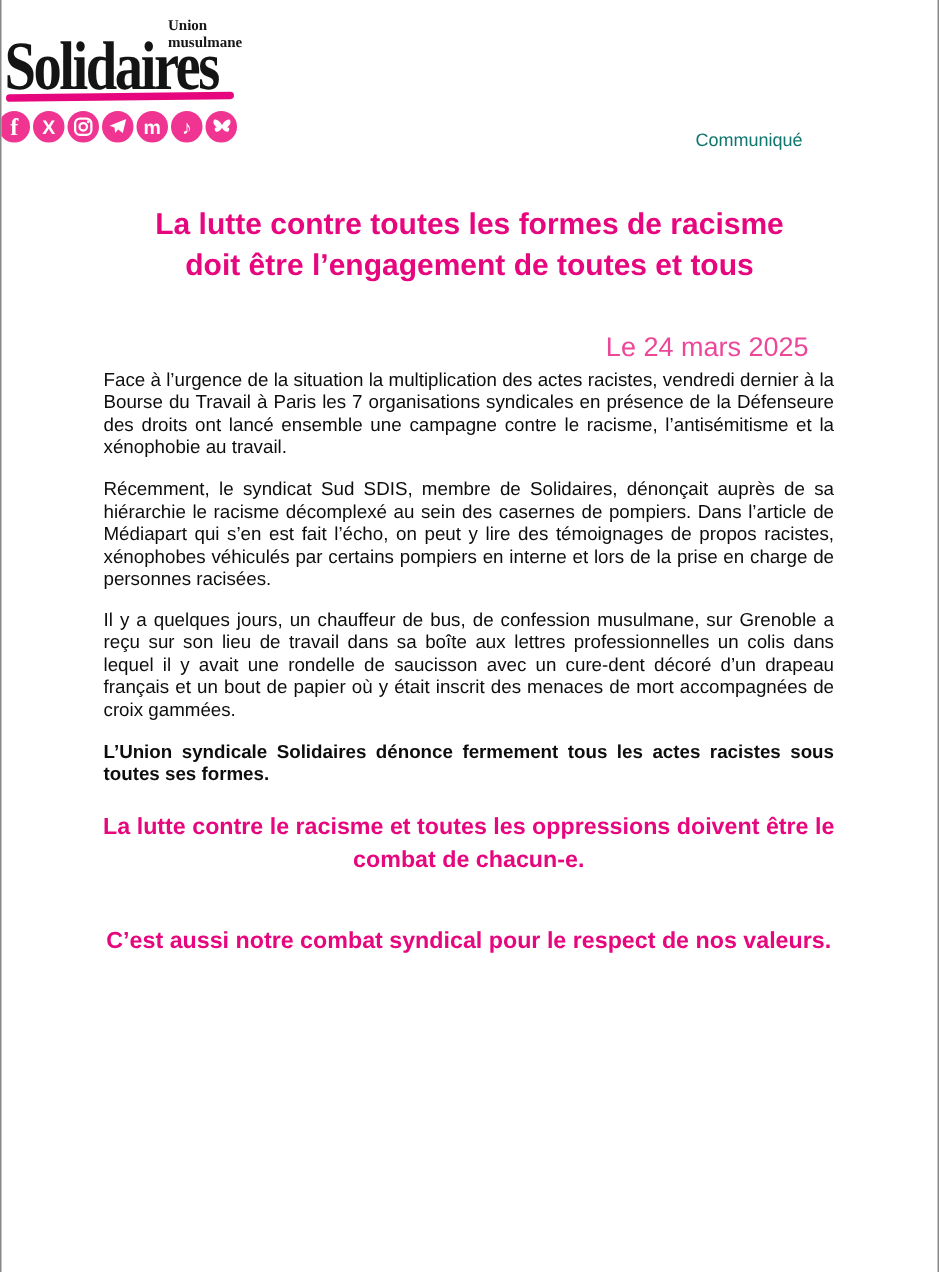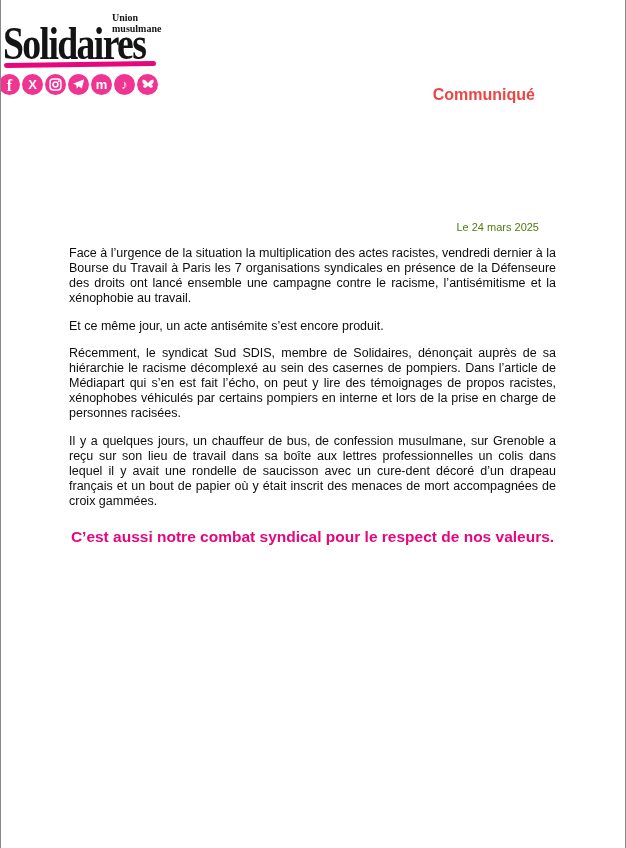--- a/index.html
+++ b/index.html
@@ -47,35 +47,35 @@
     display: flex; align-items: center; justify-content: center;
     font-weight: bold; font-size: 13px; line-height: 1;
     flex: 0 0 auto;
   }
   .social-circle .glyph-f { font-family: "Liberation Serif", serif; font-size: 16px; margin-top: 2px; }
   .social-circle svg { display: block; }
 
   
   .communique {
     position: absolute; top: 86px; right: 90px;
-    font-size: 16px; font-weight: bold; color: #ef4444;
+    font-size: 12px; font-weight: normal; color: #0f766e;
   }
 
   
   .doc-title {
     position: absolute; top: 137px; left: 20px; right: 20px;
     text-align: center;
     color: #e6067e; font-weight: bold;
     font-size: 20px; line-height: 27px;
   }
 
   
   .doc-date {
     position: absolute; top: 221px; right: 86px;
-    font-size: 11px; color: #4d7c0f;
+    font-size: 18px; color: #ec4899;
   }
 
   
   .body-text {
     position: absolute; top: 246px; left: 68px; right: 69px;
     font-size: 12.5px; line-height: 15px;
     text-align: justify; color: #0d0d0d;
   }
   .body-text p { margin: 0 0 12.5px 0; }
   .body-text p.bold { font-weight: bold; }
@@ -127,25 +127,30 @@
     </span>
     <span class="social-circle">
       <svg width="14" height="14" viewBox="0 0 12 12">
         <path d="M6 4.6 C4.8 2.2 2.6 0.9 1.6 1.6 C0.6 2.3 1.2 5 3.2 5.9 C2.2 6 1.4 6.5 2 7.7 C2.6 8.9 4.4 8.4 5.4 7.2 C5.8 6.7 6 6.2 6 6.2 C6 6.2 6.2 6.7 6.6 7.2 C7.6 8.4 9.4 8.9 10 7.7 C10.6 6.5 9.8 6 8.8 5.9 C10.8 5 11.4 2.3 10.4 1.6 C9.4 0.9 7.2 2.2 6 4.6 Z" fill="#fff"></path>
       </svg>
     </span>
   </div>
 
   <div class="communique">Communiqué</div>
 
+  <div class="doc-title">
+    <div>La lutte contre toutes les formes de racisme</div>
+    <div>doit être l’engagement de toutes et tous</div>
+  </div>
 
   <div class="doc-date">Le 24 mars 2025</div>
 
   <div class="body-text">
     <p>Face à l’urgence de la situation la multiplication des actes racistes, vendredi dernier à la Bourse du Travail à Paris  les 7 organisations syndicales en présence de la Défenseure des droits ont lancé ensemble une campagne contre le racisme, l’antisémitisme et la xénophobie au travail.</p>
-    <p>Et ce même jour, un acte antisémite s’est encore produit.</p>
     <p>Récemment, le syndicat Sud SDIS, membre de Solidaires, dénonçait auprès de sa hiérarchie  le racisme décomplexé au sein des casernes de pompiers. Dans l’article de Médiapart qui s’en est fait l’écho, on peut y lire des témoignages de propos racistes, xénophobes véhiculés par certains pompiers en interne et lors de la prise en charge de personnes racisées.</p>
     <p>Il y a quelques jours, un chauffeur de bus, de confession musulmane, sur Grenoble a reçu sur son lieu de travail dans sa boîte aux lettres professionnelles un colis dans lequel il y avait une rondelle de saucisson avec un cure-dent décoré d’un drapeau français et un bout de papier où y était inscrit des menaces de mort accompagnées de croix gammées.</p>
+    <p class="bold">L’Union syndicale Solidaires dénonce fermement tous les actes racistes sous toutes ses formes.</p>
 
+    <div class="closing">La lutte contre le racisme et toutes les oppressions doivent être le combat de chacun-e.</div>
     <div class="closing">C’est aussi notre combat syndical pour le respect de nos valeurs.</div>
   </div>
 
 </div>
 
 </body></html>

